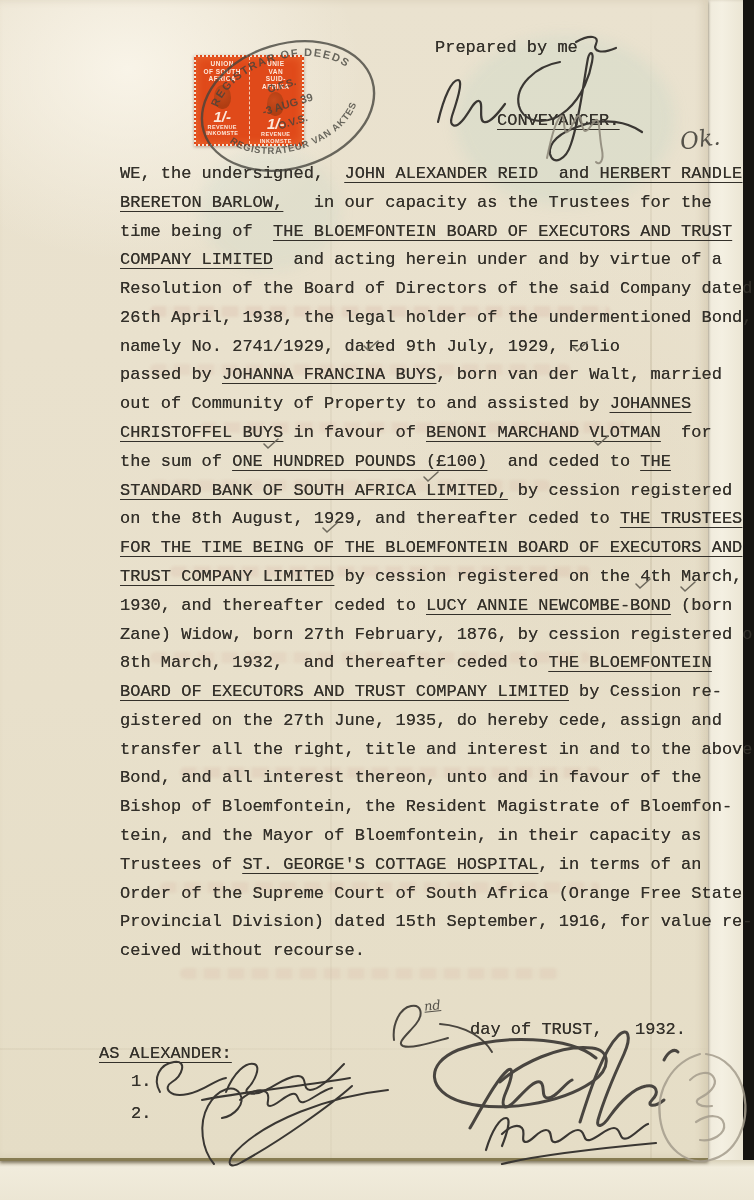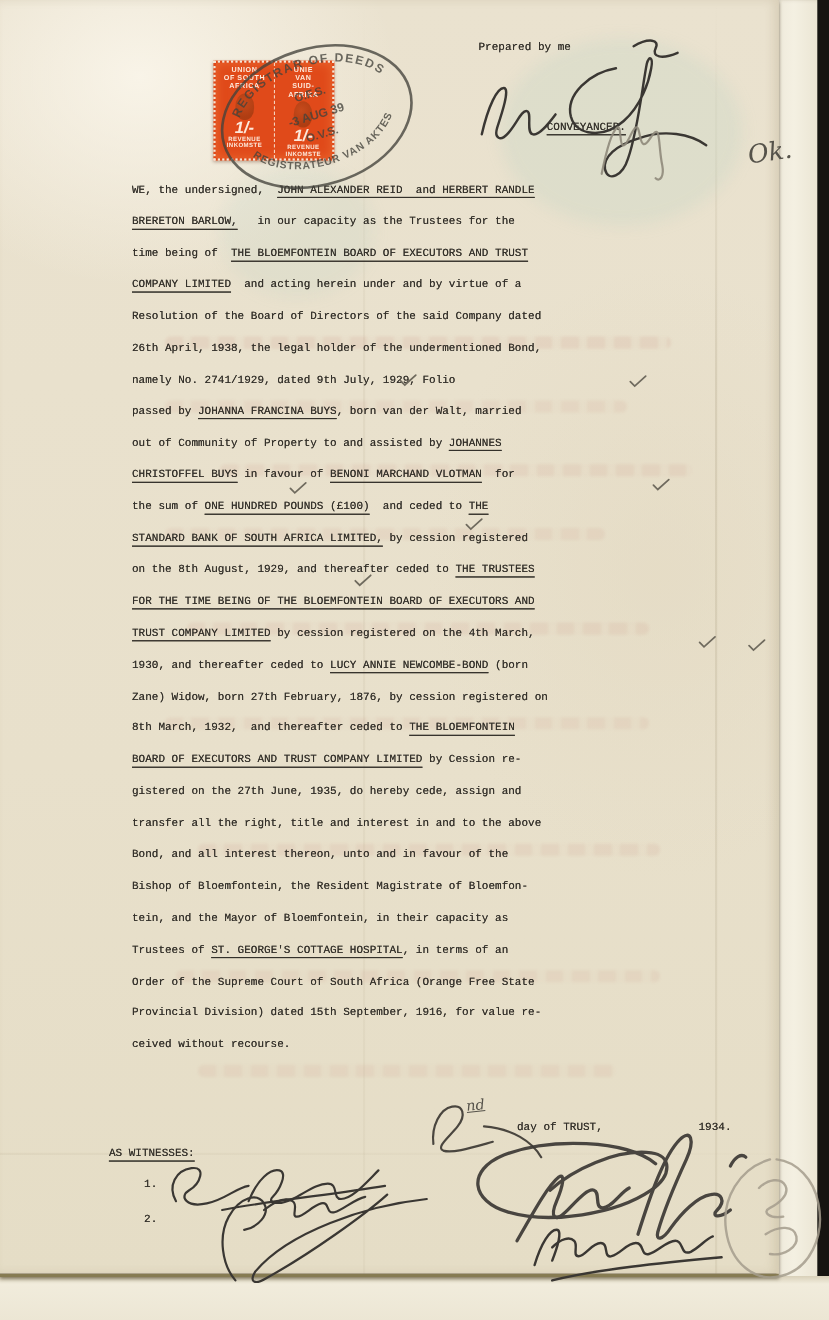--- a/index.html
+++ b/index.html
@@ -29,21 +29,21 @@
       radial-gradient(ellipse 50% 40% at 85% 45%, rgba(226,216,192,.5) 0%, rgba(226,216,192,0) 60%),
       linear-gradient(#eae2cf,#e8e0cb 60%,#e5ddc6);
     border-bottom:3px solid #867b52;
     box-shadow:inset -5px 0 9px rgba(120,100,60,.14), 0 2px 3px rgba(50,40,15,.5);
   }
   .crease-v{position:absolute;top:0;width:2px;height:100%;
     background:linear-gradient(rgba(130,115,80,.0),rgba(130,115,80,.16) 30%,rgba(130,115,80,.1));}
   .crease-h{position:absolute;left:0;width:100%;height:2px;
     background:linear-gradient(90deg,rgba(130,115,80,.12),rgba(130,115,80,.02));}
   
-  .tw{color:#33302a;font-size:10px;white-space:pre;text-shadow:0 0 .5px rgba(40,36,30,.8);}
+  .tw{color:#33302a;font-size:17px;white-space:pre;text-shadow:0 0 .5px rgba(40,36,30,.8);}
   .u{text-decoration:underline;text-underline-offset:3.5px;text-decoration-thickness:1.2px;}
   #body-text{position:absolute;left:120px;top:160px;}
   #body-text .tline{line-height:28.78px;}
   .abs{position:absolute;}
   
   .stamp{
     position:absolute;left:194px;top:55px;width:106px;height:87px;
     background:#e04a1a;
     border:2px dotted rgba(246,240,226,.95);
     box-shadow:0 1px 3px rgba(80,30,5,.35), inset 0 0 10px rgba(255,160,90,.35);
@@ -137,22 +137,22 @@
       </text>
       <text x="130" y="76" text-anchor="middle" font-size="10.5" font-weight="bold">O.F.S.</text>
       <text x="130" y="96" text-anchor="middle" font-size="11" font-weight="bold">-3 AUG 39</text>
       <text x="130" y="114" text-anchor="middle" font-size="10.5" font-weight="bold">O.V.S.</text>
     </g>
   </svg>
 
   <div id="body-text" class="tw"><div class="tline"><span>WE, the undersigned,  </span><span class="u">JOHN ALEXANDER REID  and HERBERT RANDLE</span></div><div class="tline"><span class="u">BRERETON BARLOW,</span><span>   in our capacity as the Trustees for the</span></div><div class="tline"><span>time being of  </span><span class="u">THE BLOEMFONTEIN BOARD OF EXECUTORS AND TRUST</span></div><div class="tline"><span class="u">COMPANY LIMITED</span><span>  and acting herein under and by virtue of a</span></div><div class="tline"><span>Resolution of the Board of Directors of the said Company dated</span></div><div class="tline"><span>26th April, 1938, the legal holder of the undermentioned Bond,</span></div><div class="tline"><span>namely No. 2741/1929, dated 9th July, 1929, Folio</span></div><div class="tline"><span>passed by </span><span class="u">JOHANNA FRANCINA BUYS</span><span>, born van der Walt, married</span></div><div class="tline"><span>out of Community of Property to and assisted by </span><span class="u">JOHANNES</span></div><div class="tline"><span class="u">CHRISTOFFEL BUYS</span><span> in favour of </span><span class="u">BENONI MARCHAND VLOTMAN</span><span>  for</span></div><div class="tline"><span>the sum of </span><span class="u">ONE HUNDRED POUNDS (£100)</span><span>  and ceded to </span><span class="u">THE</span></div><div class="tline"><span class="u">STANDARD BANK OF SOUTH AFRICA LIMITED,</span><span> by cession registered</span></div><div class="tline"><span>on the 8th August, 1929, and thereafter ceded to </span><span class="u">THE TRUSTEES</span></div><div class="tline"><span class="u">FOR THE TIME BEING OF THE BLOEMFONTEIN BOARD OF EXECUTORS AND</span></div><div class="tline"><span class="u">TRUST COMPANY LIMITED</span><span> by cession registered on the 4th March,</span></div><div class="tline"><span>1930, and thereafter ceded to </span><span class="u">LUCY ANNIE NEWCOMBE-BOND</span><span> (born</span></div><div class="tline"><span>Zane) Widow, born 27th February, 1876, by cession registered on</span></div><div class="tline"><span>8th March, 1932,  and thereafter ceded to </span><span class="u">THE BLOEMFONTEIN</span></div><div class="tline"><span class="u">BOARD OF EXECUTORS AND TRUST COMPANY LIMITED</span><span> by Cession re-</span></div><div class="tline"><span>gistered on the 27th June, 1935, do hereby cede, assign and</span></div><div class="tline"><span>transfer all the right, title and interest in and to the above</span></div><div class="tline"><span>Bond, and all interest thereon, unto and in favour of the</span></div><div class="tline"><span>Bishop of Bloemfontein, the Resident Magistrate of Bloemfon-</span></div><div class="tline"><span>tein, and the Mayor of Bloemfontein, in their capacity as</span></div><div class="tline"><span>Trustees of </span><span class="u">ST. GEORGE'S COTTAGE HOSPITAL</span><span>, in terms of an</span></div><div class="tline"><span>Order of the Supreme Court of South Africa (Orange Free State</span></div><div class="tline"><span>Provincial Division) dated 15th September, 1916, for value re-</span></div><div class="tline"><span>ceived without recourse.</span></div></div>
 
   <div class="tw abs" style="left:470px;top:1020px">day of TRUST,</div>
-  <div class="tw abs" style="left:635px;top:1020px">1934.</div>
-  <div class="tw abs u" style="left:99px;top:1044px">AS WITNESSES:</div>
+  <div class="tw abs" style="left:635px;top:1020px">1932.</div>
+  <div class="tw abs u" style="left:99px;top:1044px">AS ALEXANDER:</div>
   <div class="tw abs" style="left:131px;top:1072px">1.</div>
   <div class="tw abs" style="left:131px;top:1104px">2.</div>
 
   <div class="hand-serif abs" style="left:424px;top:998px;font-size:13px;text-decoration:underline;transform:rotate(-6deg)">nd</div>
 </div>
 
 <svg class="overlay" width="754" height="1200" viewBox="0 0 754 1200" style="z-index:5">
 
   <g fill="none" stroke="#3a3733" stroke-width="2.2" stroke-linecap="round">
     <path d="M576,42 C590,34 600,36 596,44 C592,52 602,54 616,48"></path>

